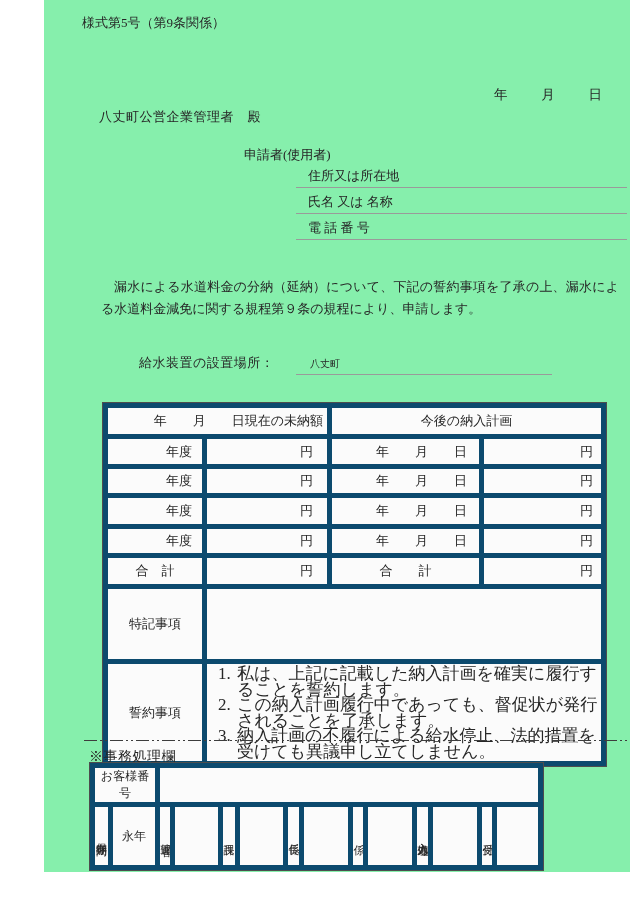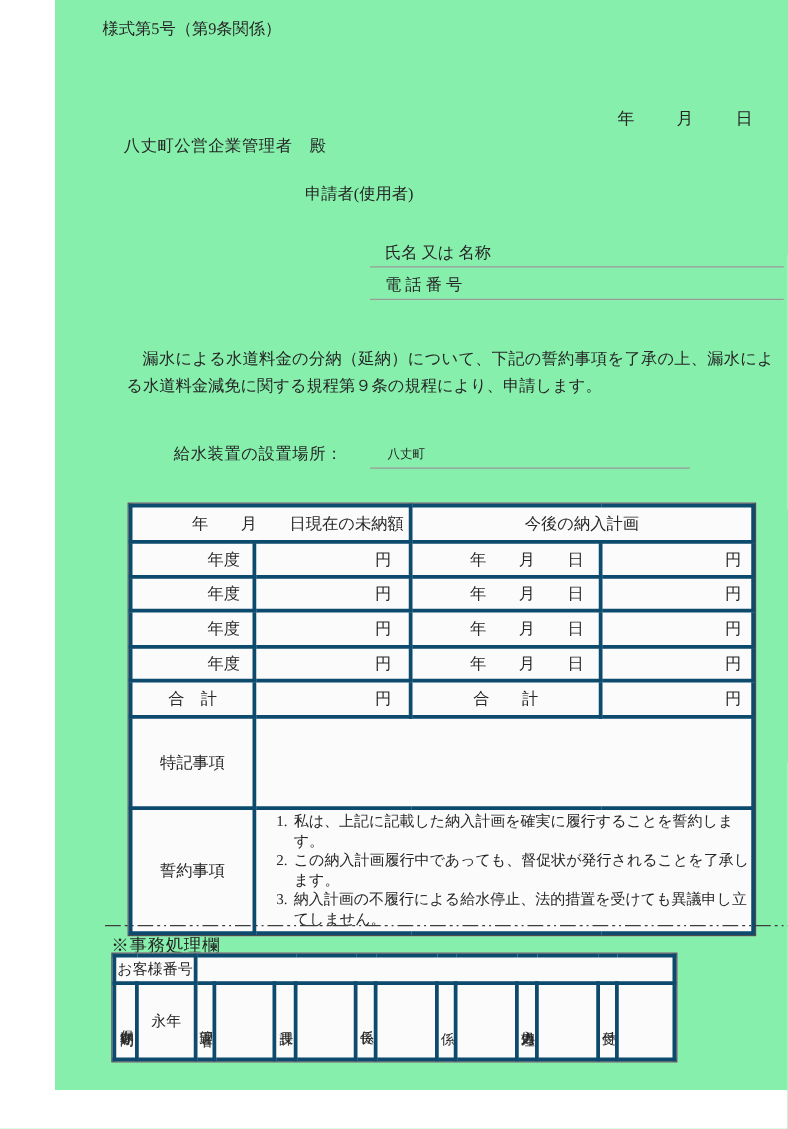--- a/index.html
+++ b/index.html
@@ -22,39 +22,39 @@
   .field.f1{top:164px;}
   .field.f2{top:190px;}
   .field.f3{top:216px;}
   .paragraph{left:57px;top:276px;width:518px;font-size:13px;line-height:22px;text-indent:13px;text-align:justify;}
   .install-label{left:95px;top:354px;font-size:13px;letter-spacing:0.5px;}
   .install-value{left:252px;top:352px;width:256px;height:23px;border-bottom:1px solid #9a9a9a;font-size:10px;line-height:23px;padding-left:14px;box-sizing:border-box;}
 
   .tbl-wrap{border:1px solid #4d4d4d;background:#fbfbfb;}
   .main-wrap{left:58px;top:402px;}
   table{border-collapse:collapse;table-layout:fixed;}
-  td{border:3px solid #0c4a6e;font-size:13px;padding:0;vertical-align:middle;overflow:hidden;}
+  td{border:5px solid #0c4a6e;font-size:13px;padding:0;vertical-align:middle;overflow:hidden;}
   .c-center{text-align:center;}
   .c-right{text-align:right;}
   .pr8{padding-right:8px;}
   .pr10{padding-right:10px;}
   .pr12{padding-right:12px;}
   .pr14{padding-right:14px;}
   .pr4{padding-right:4px;}
   tr.rh1 td{height:26px;}
   tr.rh2 td{height:25px;}
   tr.rd1 td{height:25px;}
   tr.rd2 td{height:24px;}
   tr.rd3 td{height:26px;}
   tr.rd4 td{height:24px;}
   tr.rtot td{height:26px;}
   tr.rnotes td{height:70px;}
   tr.rpledge td{height:67px;}
   .pledge-cell{vertical-align:middle;}
-  .pledge-list{margin:2px 0 2px 0;padding-left:28px;font-size:12px;line-height:15.5px;}
+  .pledge-list{margin:2px 0 2px 0;padding-left:28px;font-size:17px;line-height:15.5px;}
   .pledge-list li{padding-left:2px;}
 
   .divider{left:40px;top:740px;width:552px;height:2px;
     background:repeating-linear-gradient(90deg,
       #3d3d3d 0,#3d3d3d 13px,
       transparent 13px,transparent 16px,
       #3d3d3d 16px,#3d3d3d 18px,
       transparent 18px,transparent 21px,
       #3d3d3d 21px,#3d3d3d 23px,
       transparent 23px,transparent 26px);
@@ -75,20 +75,23 @@
 
   <div class="abs date-line">
     <span>年</span>
     <span>月</span>
     <span>日</span>
   </div>
 
   <div class="abs addressee">八丈町公営企業管理者　殿</div>
 
   <div class="abs applicant-heading">申請者(使用者)</div>
+  <div class="abs field f1">
+    <span>住所又は所在地</span>
+  </div>
   <div class="abs field f3">
     <span>電 話 番 号</span>
   </div>
   <div class="abs field f2">
     <span>氏名 又は 名称</span>
   </div>
 
   <div class="abs paragraph">漏水による水道料金の分納（延納）について、下記の誓約事項を了承の上、漏水による水道料金減免に関する規程第９条の規程により、申請します。</div>
 
   <div class="abs install-label">給水装置の設置場所：</div>

